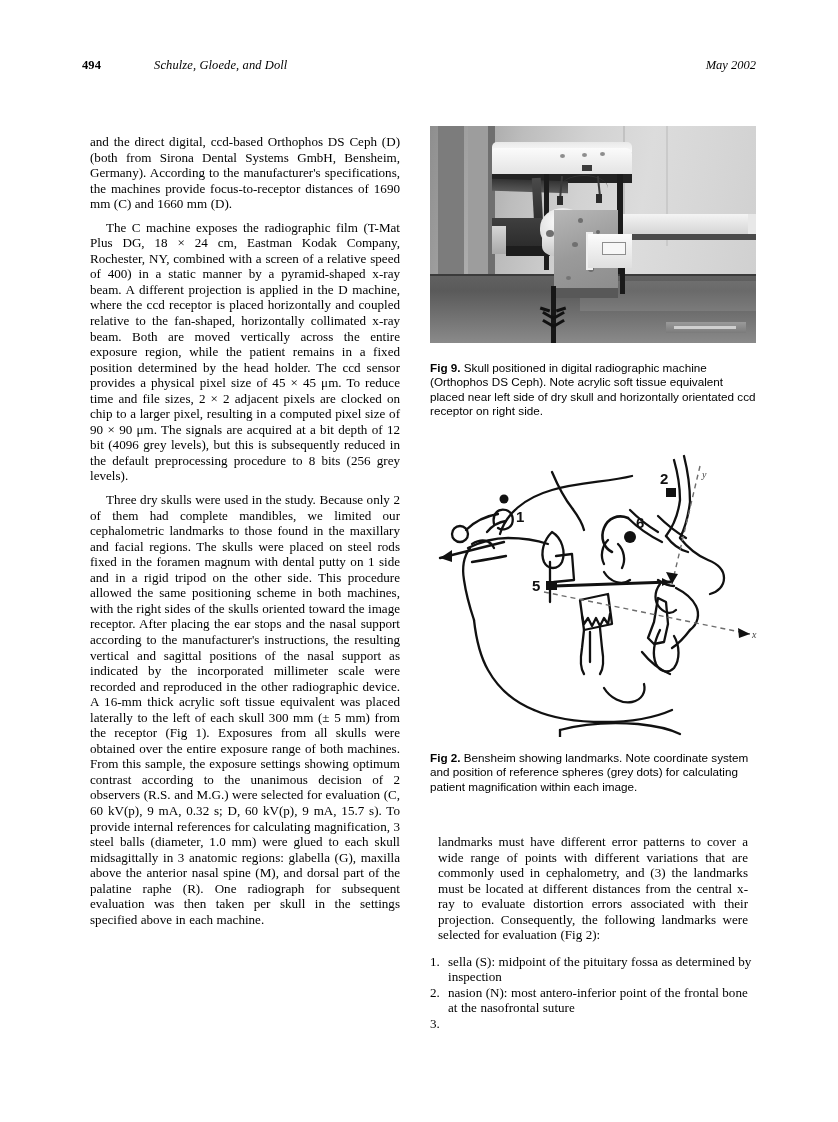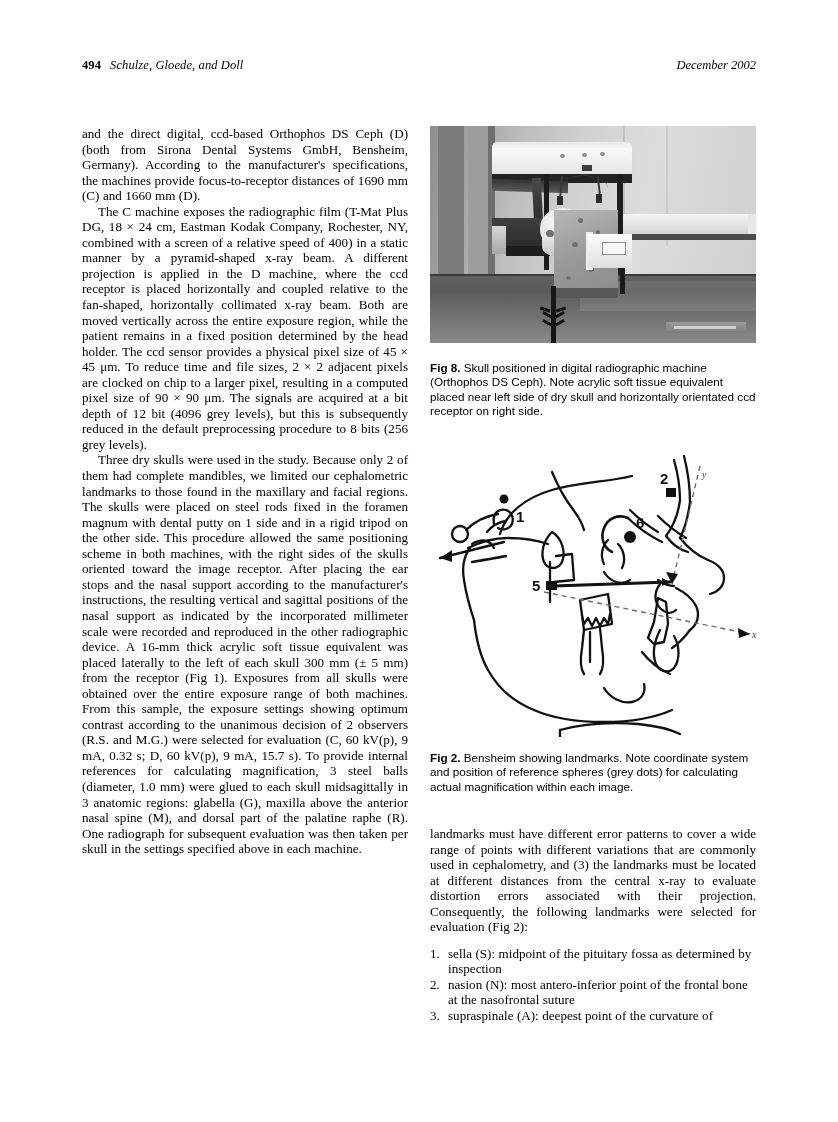--- a/index.html
+++ b/index.html
@@ -40,20 +40,21 @@
     letter-spacing: 0.1px;
     white-space: nowrap;
   }
   .runhead-pageno {
     font-weight: bold;
     font-style: normal;
     margin-right: 9px;
   }
   .runhead-authors {
     font-style: italic;
+    margin-left: 44px;
   }
   .runhead-right {
     position: absolute;
     right: 0; top: 0;
     text-align: right;
     font-style: italic;
     font-size: 12.5px;
     line-height: 15.5px;
     white-space: nowrap;
   }
@@ -65,21 +66,21 @@
     text-align: justify;
     font-size: 13.1px;
     line-height: 15.55px;
     hyphens: none;
     word-spacing: 0.2px;
   }
   .col-left  { left: 82px;  top: 126px; width: 326px; }
   .col-right-lower { left: 430px; top: 826px; width: 326px; }
 
   .col p {
-    margin: 0;
+    margin: 8px;
     text-indent: 0;
   }
   .col p.ind { text-indent: 16px; }
 
   .numlist {
     margin: 0;
     padding: 0;
     list-style: none;
     margin-top: 11px;
   }
@@ -236,21 +237,21 @@
 </head>
 <body>
 
 <div class="page">
 
   <div class="runhead">
     <div class="runhead-left">
       <span class="runhead-pageno">494</span><span class="runhead-authors">Schulze, Gloede, and Doll</span>
     </div>
     <div class="runhead-right">
-      <div>December 2002</div>
+      <div>May 2002</div>
     </div>
   </div>
 
   <div class="col col-left">
     <p>and the direct digital, ccd-based Orthophos DS Ceph (D) (both from Sirona Dental Systems GmbH, Bensheim, Germany). According to the manufacturer's specifications, the machines provide focus-to-receptor distances of 1690 mm (C) and 1660 mm (D).</p>
     <p class="ind">The C machine exposes the radiographic film (T-Mat Plus DG, 18 × 24 cm, Eastman Kodak Company, Rochester, NY, combined with a screen of a relative speed of 400) in a static manner by a pyramid-shaped x-ray beam. A different projection is applied in the D machine, where the ccd receptor is placed horizontally and coupled relative to the fan-shaped, horizontally collimated x-ray beam. Both are moved vertically across the entire exposure region, while the patient remains in a fixed position determined by the head holder. The ccd sensor provides a physical pixel size of 45 × 45 μm. To reduce time and file sizes, 2 × 2 adjacent pixels are clocked on chip to a larger pixel, resulting in a computed pixel size of 90 × 90 μm. The signals are acquired at a bit depth of 12 bit (4096 grey levels), but this is subsequently reduced in the default preprocessing procedure to 8 bits (256 grey levels).</p>
     <p class="ind">Three dry skulls were used in the study. Because only 2 of them had complete mandibles, we limited our cephalometric landmarks to those found in the maxillary and facial regions. The skulls were placed on steel rods fixed in the foramen magnum with dental putty on 1 side and in a rigid tripod on the other side. This procedure allowed the same positioning scheme in both machines, with the right sides of the skulls oriented toward the image receptor. After placing the ear stops and the nasal support according to the manufacturer's instructions, the resulting vertical and sagittal positions of the nasal support as indicated by the incorporated millimeter scale were recorded and reproduced in the other radiographic device. A 16-mm thick acrylic soft tissue equivalent was placed laterally to the left of each skull 300 mm (± 5 mm) from the receptor (Fig 1). Exposures from all skulls were obtained over the entire exposure range of both machines. From this sample, the exposure settings showing optimum contrast according to the unanimous decision of 2 observers (R.S. and M.G.) were selected for evaluation (C, 60 kV(p), 9 mA, 0.32 s; D, 60 kV(p), 9 mA, 15.7 s). To provide internal references for calculating magnification, 3 steel balls (diameter, 1.0 mm) were glued to each skull midsagittally in 3 anatomic regions: glabella (G), maxilla above the anterior nasal spine (M), and dorsal part of the palatine raphe (R). One radiograph for subsequent evaluation was then taken per skull in the settings specified above in each machine.</p>
   </div>
 
   <div class="fig1-wrap">
@@ -318,21 +319,21 @@
       <div class="p-tri4"></div>
       <div class="p-tri5"></div>
       <div class="p-tri6"></div>
 
       <div class="p-farobj"></div>
       <div class="p-farobj2"></div>
     </div>
   </div>
 
   <div class="caption cap1">
-    <span class="cap-lead">Fig 8.</span><span> Skull positioned in digital radiographic machine (Orthophos DS Ceph). Note acrylic soft tissue equivalent placed near left side of dry skull and horizontally orientated ccd receptor on right side.</span>
+    <span class="cap-lead">Fig 9.</span><span> Skull positioned in digital radiographic machine (Orthophos DS Ceph). Note acrylic soft tissue equivalent placed near left side of dry skull and horizontally orientated ccd receptor on right side.</span>
   </div>
 
   <div class="fig2-wrap">
     <svg width="330" height="285" viewBox="0 0 330 285">
       <g fill="none" stroke="#111111" stroke-width="2.3" stroke-linecap="round" stroke-linejoin="round">
 
         <path d="M68,82 C74,62 92,46 120,38 C148,30 176,30 200,24"></path>
         <path d="M120,20 C126,34 132,46 140,56 C146,64 150,70 152,78"></path>
 
         <path d="M62,72 C60,62 66,56 74,58 C80,60 82,66 80,72 C78,77 70,79 66,76"></path>
@@ -423,31 +424,31 @@
       </g>
 
       <g font-family="Liberation Serif, serif" font-size="10" font-style="italic" fill="#444444">
         <text x="320" y="186">x</text>
         <text x="270" y="26">y</text>
       </g>
     </svg>
   </div>
 
   <div class="caption cap2">
-    <span class="cap-lead">Fig 2.</span><span> Bensheim showing landmarks. Note coordinate system and position of reference spheres (</span><span class="it">grey dots</span><span>) for calculating actual magnification within each image.</span>
+    <span class="cap-lead">Fig 2.</span><span> Bensheim showing landmarks. Note coordinate system and position of reference spheres (</span><span class="it">grey dots</span><span>) for calculating patient magnification within each image.</span>
   </div>
 
   <div class="col col-right-lower">
     <p>landmarks must have different error patterns to cover a wide range of points with different variations that are commonly used in cephalometry, and (3) the landmarks must be located at different distances from the central x-ray to evaluate distortion errors associated with their projection. Consequently, the following landmarks were selected for evaluation (Fig 2):</p>
     <ul class="numlist">
       <li>
         <span class="lnum">1.</span><span>sella (S): midpoint of the pituitary fossa as determined by inspection</span>
       </li>
       <li>
         <span class="lnum">2.</span><span>nasion (N): most antero-inferior point of the frontal bone at the nasofrontal suture</span>
       </li>
       <li>
-        <span class="lnum">3.</span><span>supraspinale (A): deepest point of the curvature of</span>
+        <span class="lnum">3.</span>
       </li>
     </ul>
   </div>
 
 </div>
 
 </body></html>

